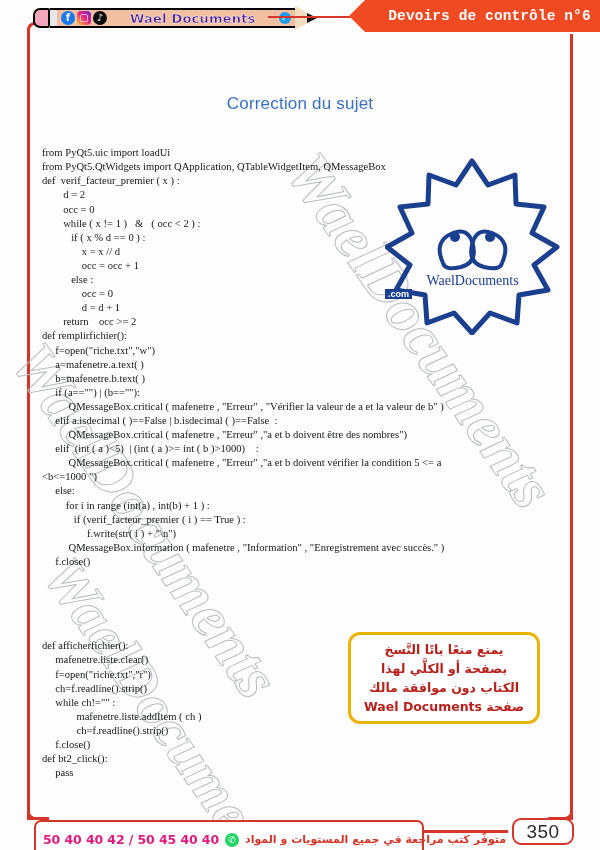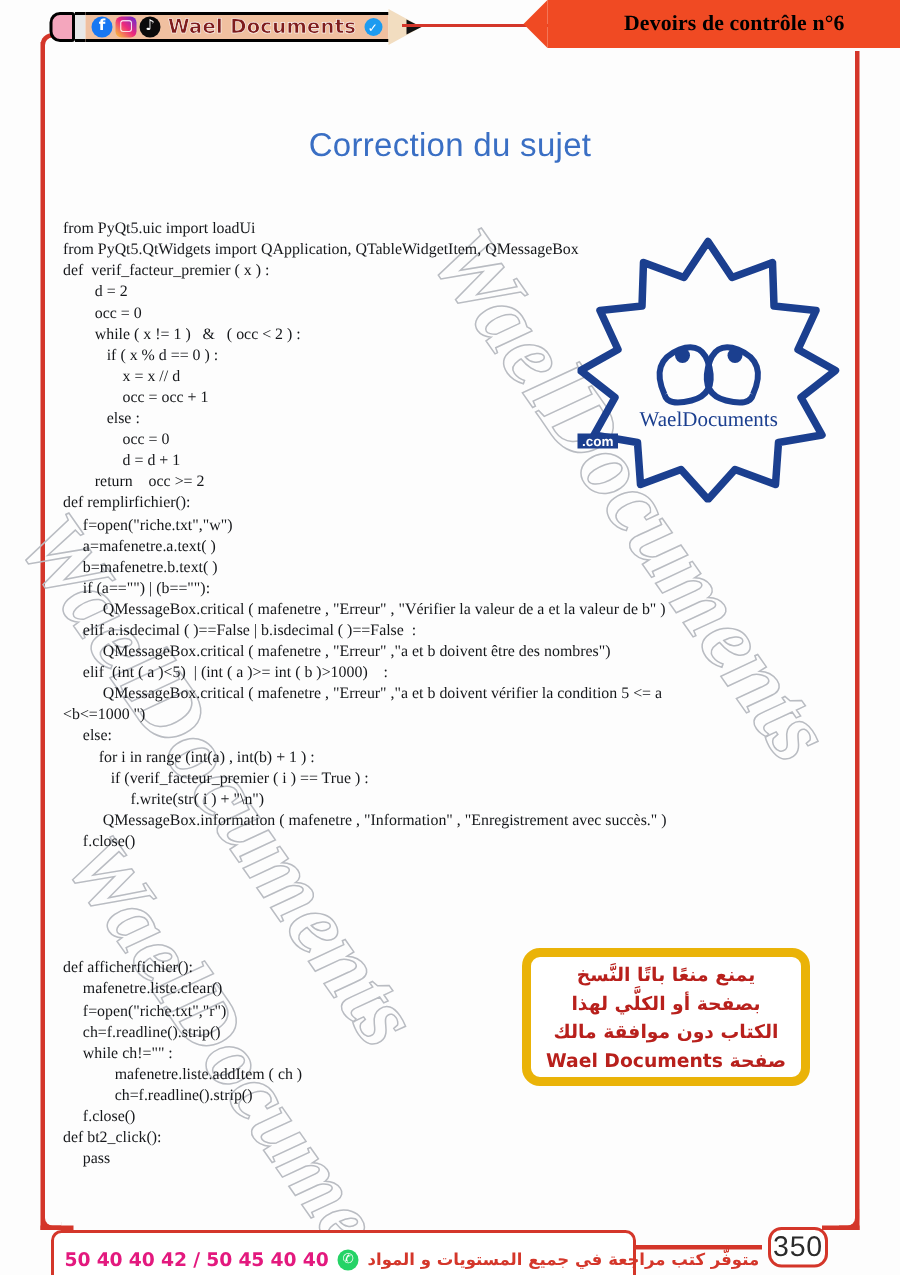--- a/index.html
+++ b/index.html
@@ -97,25 +97,25 @@
     font-family: "DejaVu Sans", sans-serif;
     font-size: 10px; font-weight: bold; color: #fff;
     line-height: 1;
   }
   .soc-fb { background: #1877f2; border-radius: 50%; }
   .soc-ig { background: linear-gradient(45deg,#f9ce34,#ee2a7b,#6228d7); }
   .soc-tt { background: #0b0b0b; border-radius: 50%; }
   .brand-text {
     font-family: "DejaVu Sans", sans-serif;
     font-size: 13px; font-weight: bold;
-    color: #7f1d1d;
+    color: #4c1d95;
     -webkit-text-stroke: 0.4px #fff;
     letter-spacing: 0.2px;
     white-space: nowrap;
-    margin: 0 3px;
+    margin: 0 21px;
   }
   .soc-verified {
     width: 12px; height: 12px; border-radius: 50%;
     background: #1d9bf0; color: #fff; flex: none;
     font-family: "DejaVu Sans", sans-serif;
     font-size: 8px; display: flex;
     align-items: center; justify-content: center;
   }
 
   
@@ -132,31 +132,31 @@
   }
   .title-banner::before {
     content: ""; position: absolute;
     left: -16px; top: 0;
     width: 0; height: 0;
     border-top: 16px solid transparent;
     border-bottom: 16px solid transparent;
     border-right: 16px solid #f04a23;
   }
   .title-text {
-    font-family: Liberation Serif, serif;
-    font-size: 14.5px; font-weight: bold; color: #000000;
+    font-family: Liberation Mono, monospace;
+    font-size: 14.5px; font-weight: bold; color: #ffffff;
     white-space: nowrap; letter-spacing: 0.1px;
   }
 
   
   .doc-title {
-    position: absolute; left: 0; top: 84px; width: 600px;
+    position: absolute; left: 0; top: 94px; width: 600px;
     text-align: center;
     font-family: "Liberation Sans", sans-serif;
-    font-size: 22px; color: #3a6fc4;
+    font-size: 17px; color: #3a6fc4;
     letter-spacing: 0.2px;
   }
 
   
   .code-block {
     position: absolute; left: 42px; top: 118px;
     width: 520px;
     font-family: "Liberation Serif", serif;
     font-size: 10.6px;
     line-height: 14.1px;
@@ -223,21 +223,21 @@
     position: absolute; left: 0; top: 134px; width: 175px;
     font-family: "Liberation Sans", sans-serif;
     font-size: 9px; color: #ffffff; font-weight: bold;
   }
   .stamp-dot span { background: #1b3f8f; padding: 0 3px; }
 
   
   .notice {
     position: absolute; left: 348px; top: 632px;
     width: 192px; height: 92px;
-    border: 6px solid #eab308;
+    border: 3px solid #eab308;
     border-radius: 12px;
     background: rgba(255,255,255,0.92);
     display: flex; flex-direction: column;
     align-items: center; justify-content: center;
     direction: rtl;
     z-index: 5;
     padding: 3px 6px;
   }
   .notice-line {
     font-family: "DejaVu Sans", sans-serif;
@@ -282,21 +282,21 @@
     color: #d4362a;
     white-space: nowrap;
   }
   .footer-connector {
     position: absolute; left: 424px; top: 830px;
     width: 84px; height: 2.5px; background: #d4362a;
     z-index: 5;
   }
   .page-num {
     position: absolute; left: 512px; top: 818px;
-    width: 40px; height: 27px;
+    width: 62px; height: 27px;
     border: 2.5px solid #d4362a;
     border-radius: 9px;
     background: #fff;
     display: flex; align-items: center; justify-content: center;
     z-index: 6;
   }
   .page-num span {
     font-family: "Liberation Sans", sans-serif;
     font-size: 19px; color: #2b2b2b;
     letter-spacing: 0.5px;

